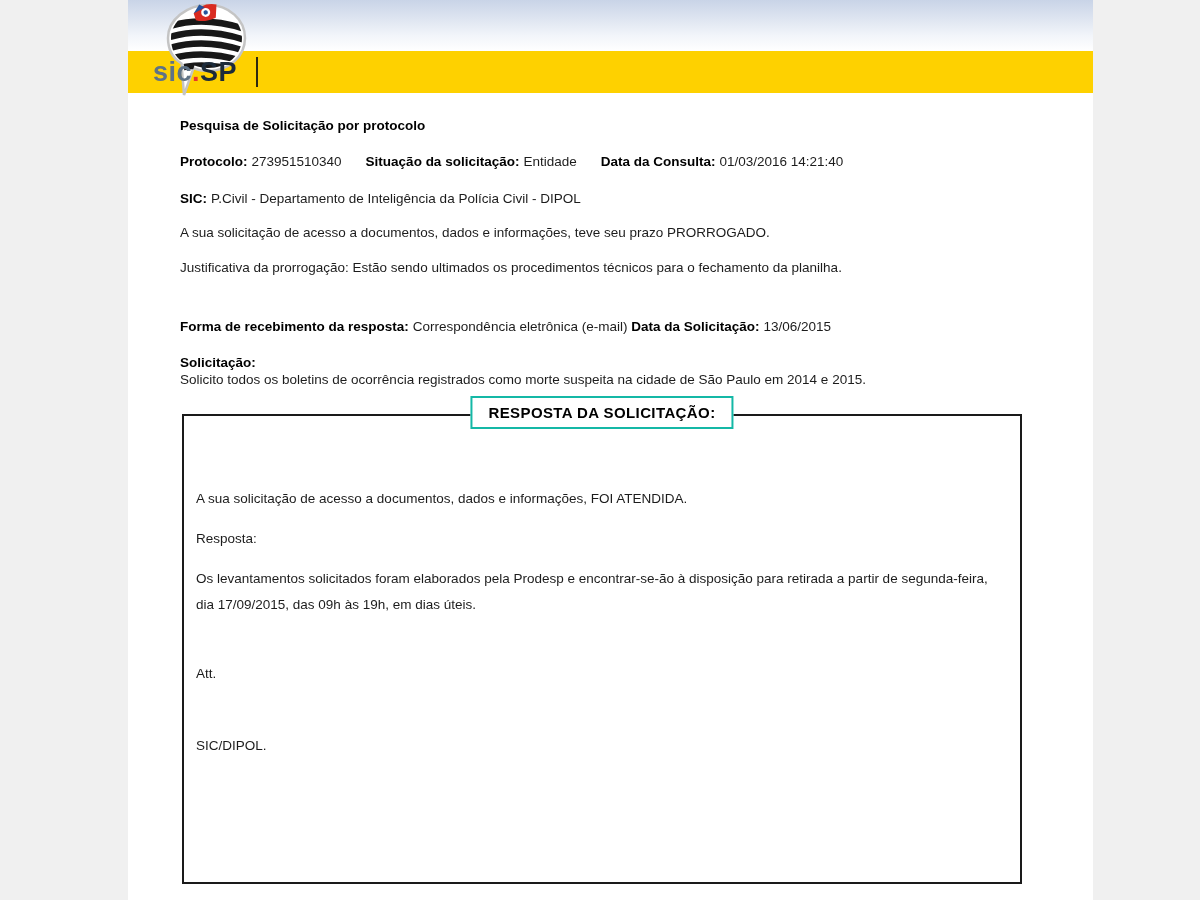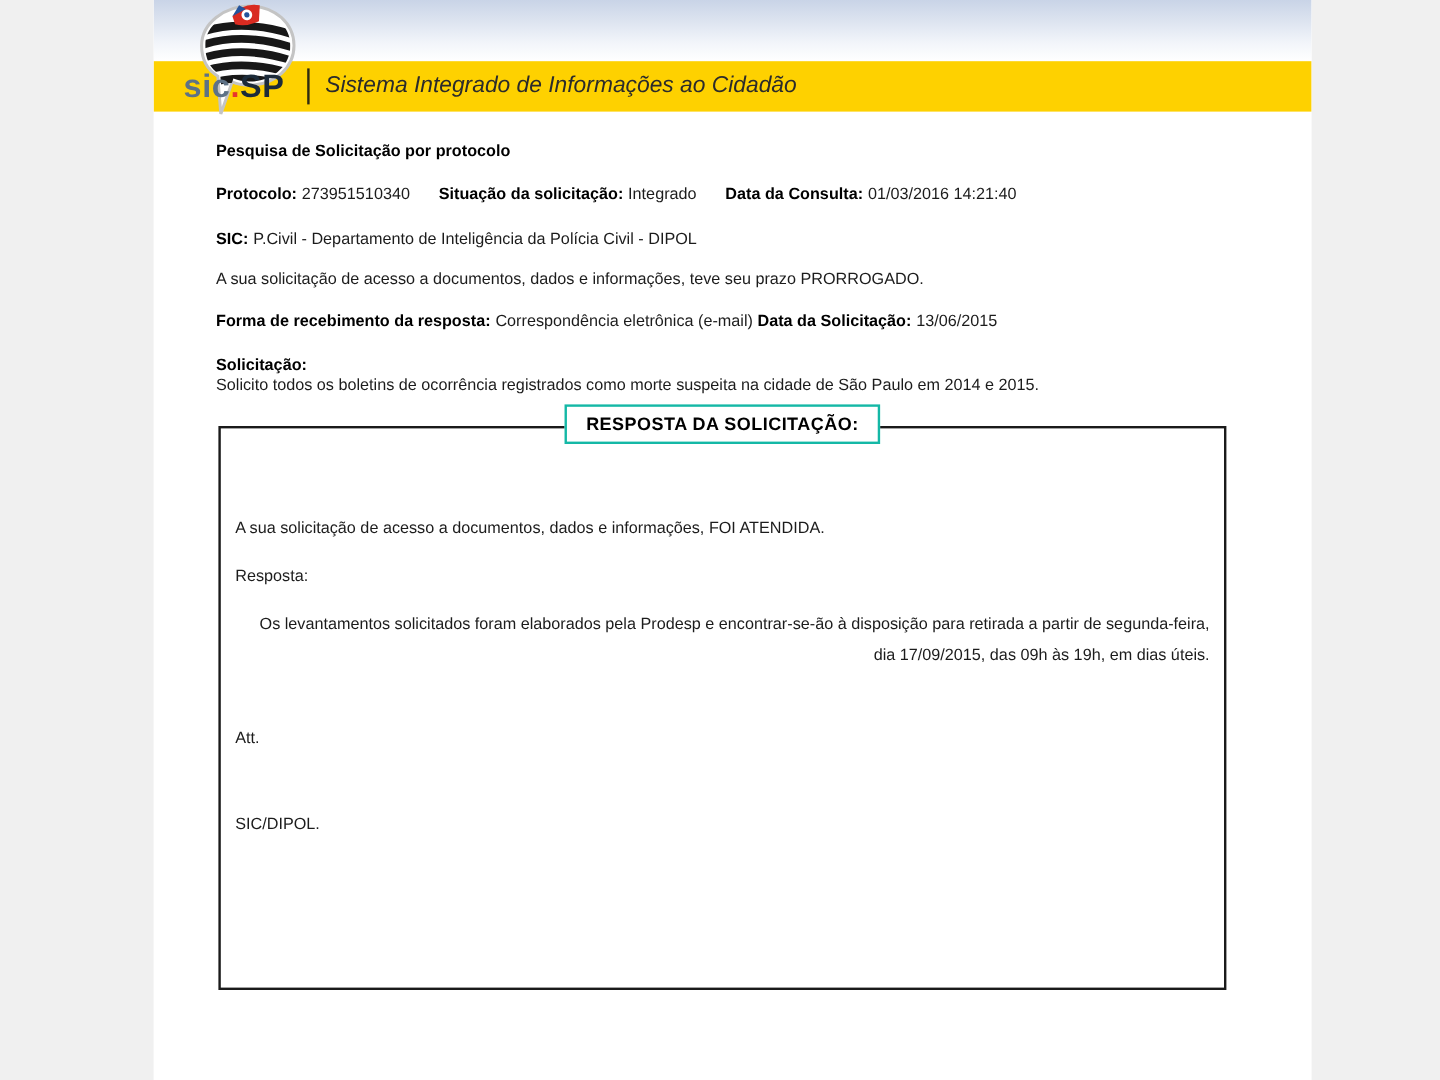--- a/index.html
+++ b/index.html
@@ -97,34 +97,33 @@
     padding: 6px 16px;
     font-weight: bold;
     font-size: 15px;
     letter-spacing: 0.4px;
     white-space: nowrap;
     color: #000;
   }
   .resp-box p { line-height: 26px; font-size: 13.5px; }
   .rp1, .rp2 { margin-bottom: 14px; }
   .rp3 { margin-bottom: 47px; }
-  .rp4 { margin-bottom: 0; max-width: 822px; text-align: right; }
+  .rp4 { margin-bottom: 0; max-width: 822px; }
   .rp5 { margin-top: 43px; }
   .rp6 { margin-top: 46px; }
 </style>
 </head>
 <body>
 
 <div class="page">
 
   <header>
     <div class="band-top"></div>
     <div class="band-yellow">
       <span class="yellow-divider"></span>
-      <div class="tagline">Sistema Integrado de Informações ao Cidadão</div>
     </div>
 
     <div class="logo">
       <svg width="88" height="96" viewBox="0 0 88 96" aria-hidden="true">
         <defs>
           <clipPath id="balloonClip">
             <path d="M46 6 C65 6 80 19 80 36 C80 53 65 66 46 66 C41 66 36.5 65 32.5 63.5 L24 88 L21.5 60.5 C12.5 55 9 46.5 9 36 C9 19 27 6 46 6 Z"></path>
           </clipPath>
         </defs>
 
@@ -148,27 +147,28 @@
       <div class="logo-text">
         <span class="sic">sic</span><span class="dot">.</span><span class="sp">SP</span>
       </div>
     </div>
   </header>
 
   <main>
 
     <p class="section-title">Pesquisa de Solicitação por protocolo</p>
 
-    <p class="meta-line"><span class="grp"><b class="lbl">Protocolo:</b><span>273951510340</span></span><span class="grp"><b class="lbl">Situação da solicitação:</b><span>Integrado</span></span><span class="grp"><b class="lbl">Data da Consulta:</b><span>01/03/2016 14:21:40</span></span></p>
+    <p class="meta-line"><span class="grp"><b class="lbl">Protocolo:</b><span>273951510340</span></span><span class="grp"><b class="lbl">Situação da solicitação:</b><span>Entidade</span></span><span class="grp"><b class="lbl">Data da Consulta:</b><span>01/03/2016 14:21:40</span></span></p>
 
 
     <p class="sic-line"><b class="lbl">SIC:</b><span>P.Civil - Departamento de Inteligência da Polícia Civil - DIPOL</span></p>
 
     <p class="prazo-line">A sua solicitação de acesso a documentos, dados e informações, teve seu prazo PRORROGADO.</p>
 
+    <p class="just-line">Justificativa da prorrogação: Estão sendo ultimados os procedimentos técnicos para o fechamento da planilha.</p>
 
     <p class="forma-line"><b class="lbl">Forma de recebimento da resposta:</b><span>Correspondência eletrônica (e-mail)</span> <b class="lbl">Data da Solicitação:</b><span>13/06/2015</span></p>
 
     <div class="solicitacao-block">
       <p><b>Solicitação:</b></p>
       <p>Solicito todos os boletins de ocorrência registrados como morte suspeita na cidade de São Paulo em 2014 e 2015.</p>
     </div>
 
     <section class="resp-box">
       <div class="resp-legend">RESPOSTA DA SOLICITAÇÃO:</div>

